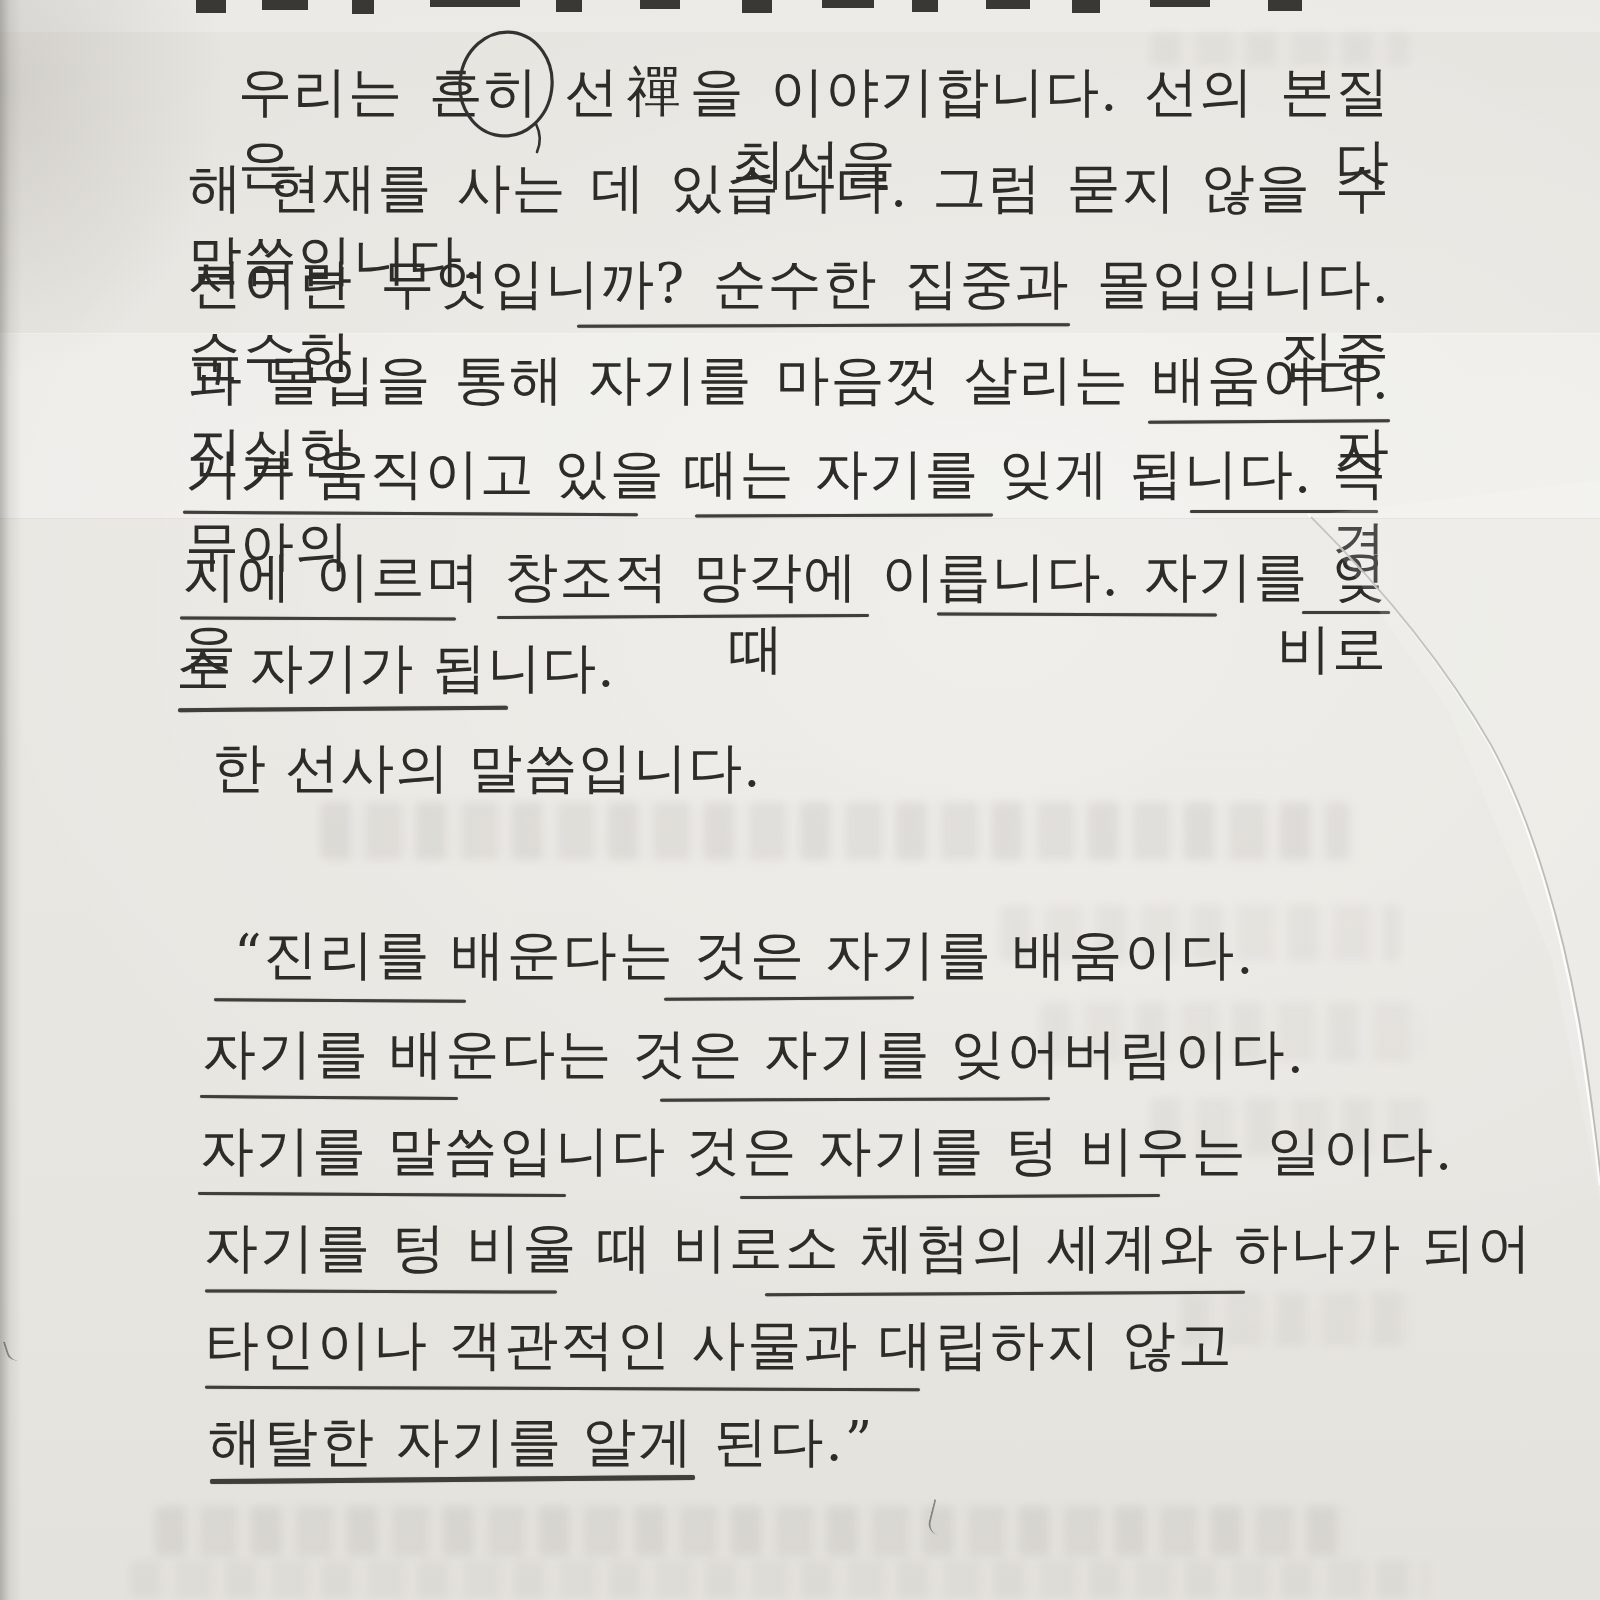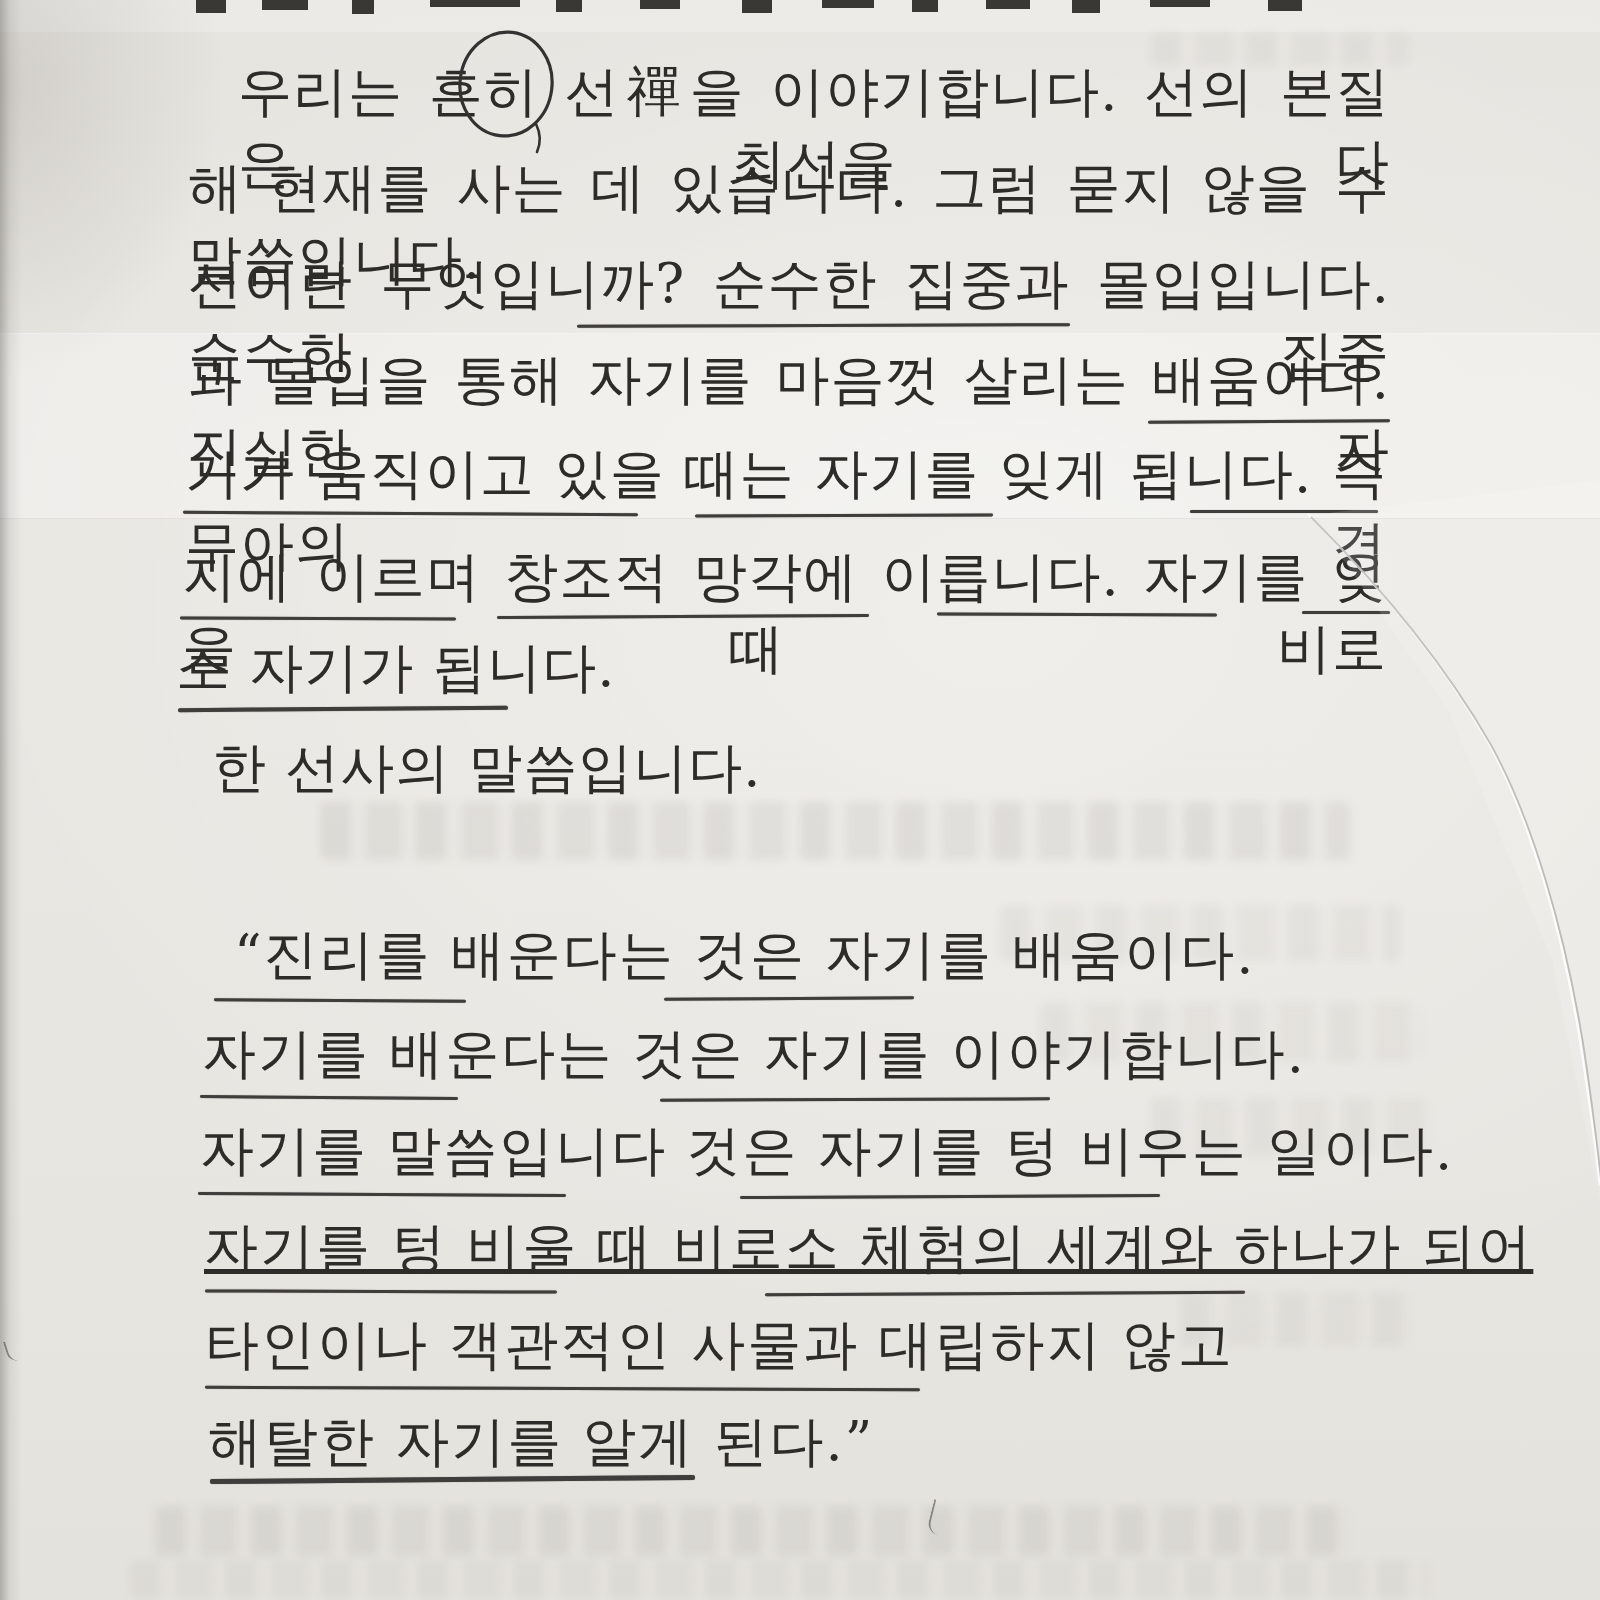--- a/index.html
+++ b/index.html
@@ -107,23 +107,23 @@
 <div class="line just" style="left:238px;top:56px;width:1152px;"><span>우리는 흔히</span> <span>선禪</span><span>을 이야기합니다. 선의 본질은 최선을 다</span></div>
 <div class="line just" style="left:188px;top:152px;width:1202px;">해 현재를 사는 데 있습니다. 그럼 묻지 않을 수 말씀입니다.</div>
 <div class="line just" style="left:188px;top:248px;width:1202px;">선이란 무엇입니까? 순수한 집중과 몰입입니다. 순수한 집중</div>
 <div class="line just" style="left:188px;top:344px;width:1202px;">과 몰입을 통해 자기를 마음껏 살리는 배움이다. 진실한 자</div>
 <div class="line just" style="left:185px;top:438px;width:1202px;">기가 움직이고 있을 때는 자기를 잊게 됩니다. 즉 무아의 경</div>
 <div class="line just" style="left:182px;top:541px;width:1205px;">지에 이르며 창조적 망각에 이릅니다. 자기를 잊을 때 비로</div>
 <div class="line" style="left:176px;top:632px;">소 자기가 됩니다.</div>
 <div class="line" style="left:212px;top:721px;margin-top:11px;">한 선사의 말씀입니다.</div>
 
 <div class="line quoteline" style="left:194px;top:919px;margin-left:40px;">“진리를 배운다는 것은 자기를 배움이다.</div>
-<div class="line quoteline" style="left:202px;top:1018px;">자기를 배운다는 것은 자기를 이야기합니다.</div>
+<div class="line quoteline" style="left:202px;top:1018px;">자기를 배운다는 것은 자기를 잊어버림이다.</div>
 <div class="line quoteline" style="left:200px;top:1115px;">자기를 말씀입니다 것은 자기를 텅 비우는 일이다.</div>
-<div class="line quoteline" style="left:204px;top:1212px;text-decoration:underline;">자기를 텅 비울 때 비로소 체험의 세계와 하나가 되어</div>
+<div class="line quoteline" style="left:204px;top:1212px;">자기를 텅 비울 때 비로소 체험의 세계와 하나가 되어</div>
 <div class="line quoteline" style="left:205px;top:1309px;">타인이나 객관적인 사물과 대립하지 않고</div>
 <div class="line quoteline" style="left:208px;top:1406px;">해탈한 자기를 알게 된다.”</div>
 
 <svg class="circle-annot" viewBox="0 0 120 135">
   <ellipse cx="58" cy="60" rx="46" ry="52" fill="none" stroke="#343230" stroke-width="3.2" transform="rotate(7 58 60)"></ellipse>
   <path d="M88 100 q7 14 1 28" fill="none" stroke="#343230" stroke-width="2.6" stroke-linecap="round"></path>
 </svg>
 
 <div>
   <div class="ul" style="left:577px;top:324px;width:493px;transform:rotate(-0.2deg);"></div>

